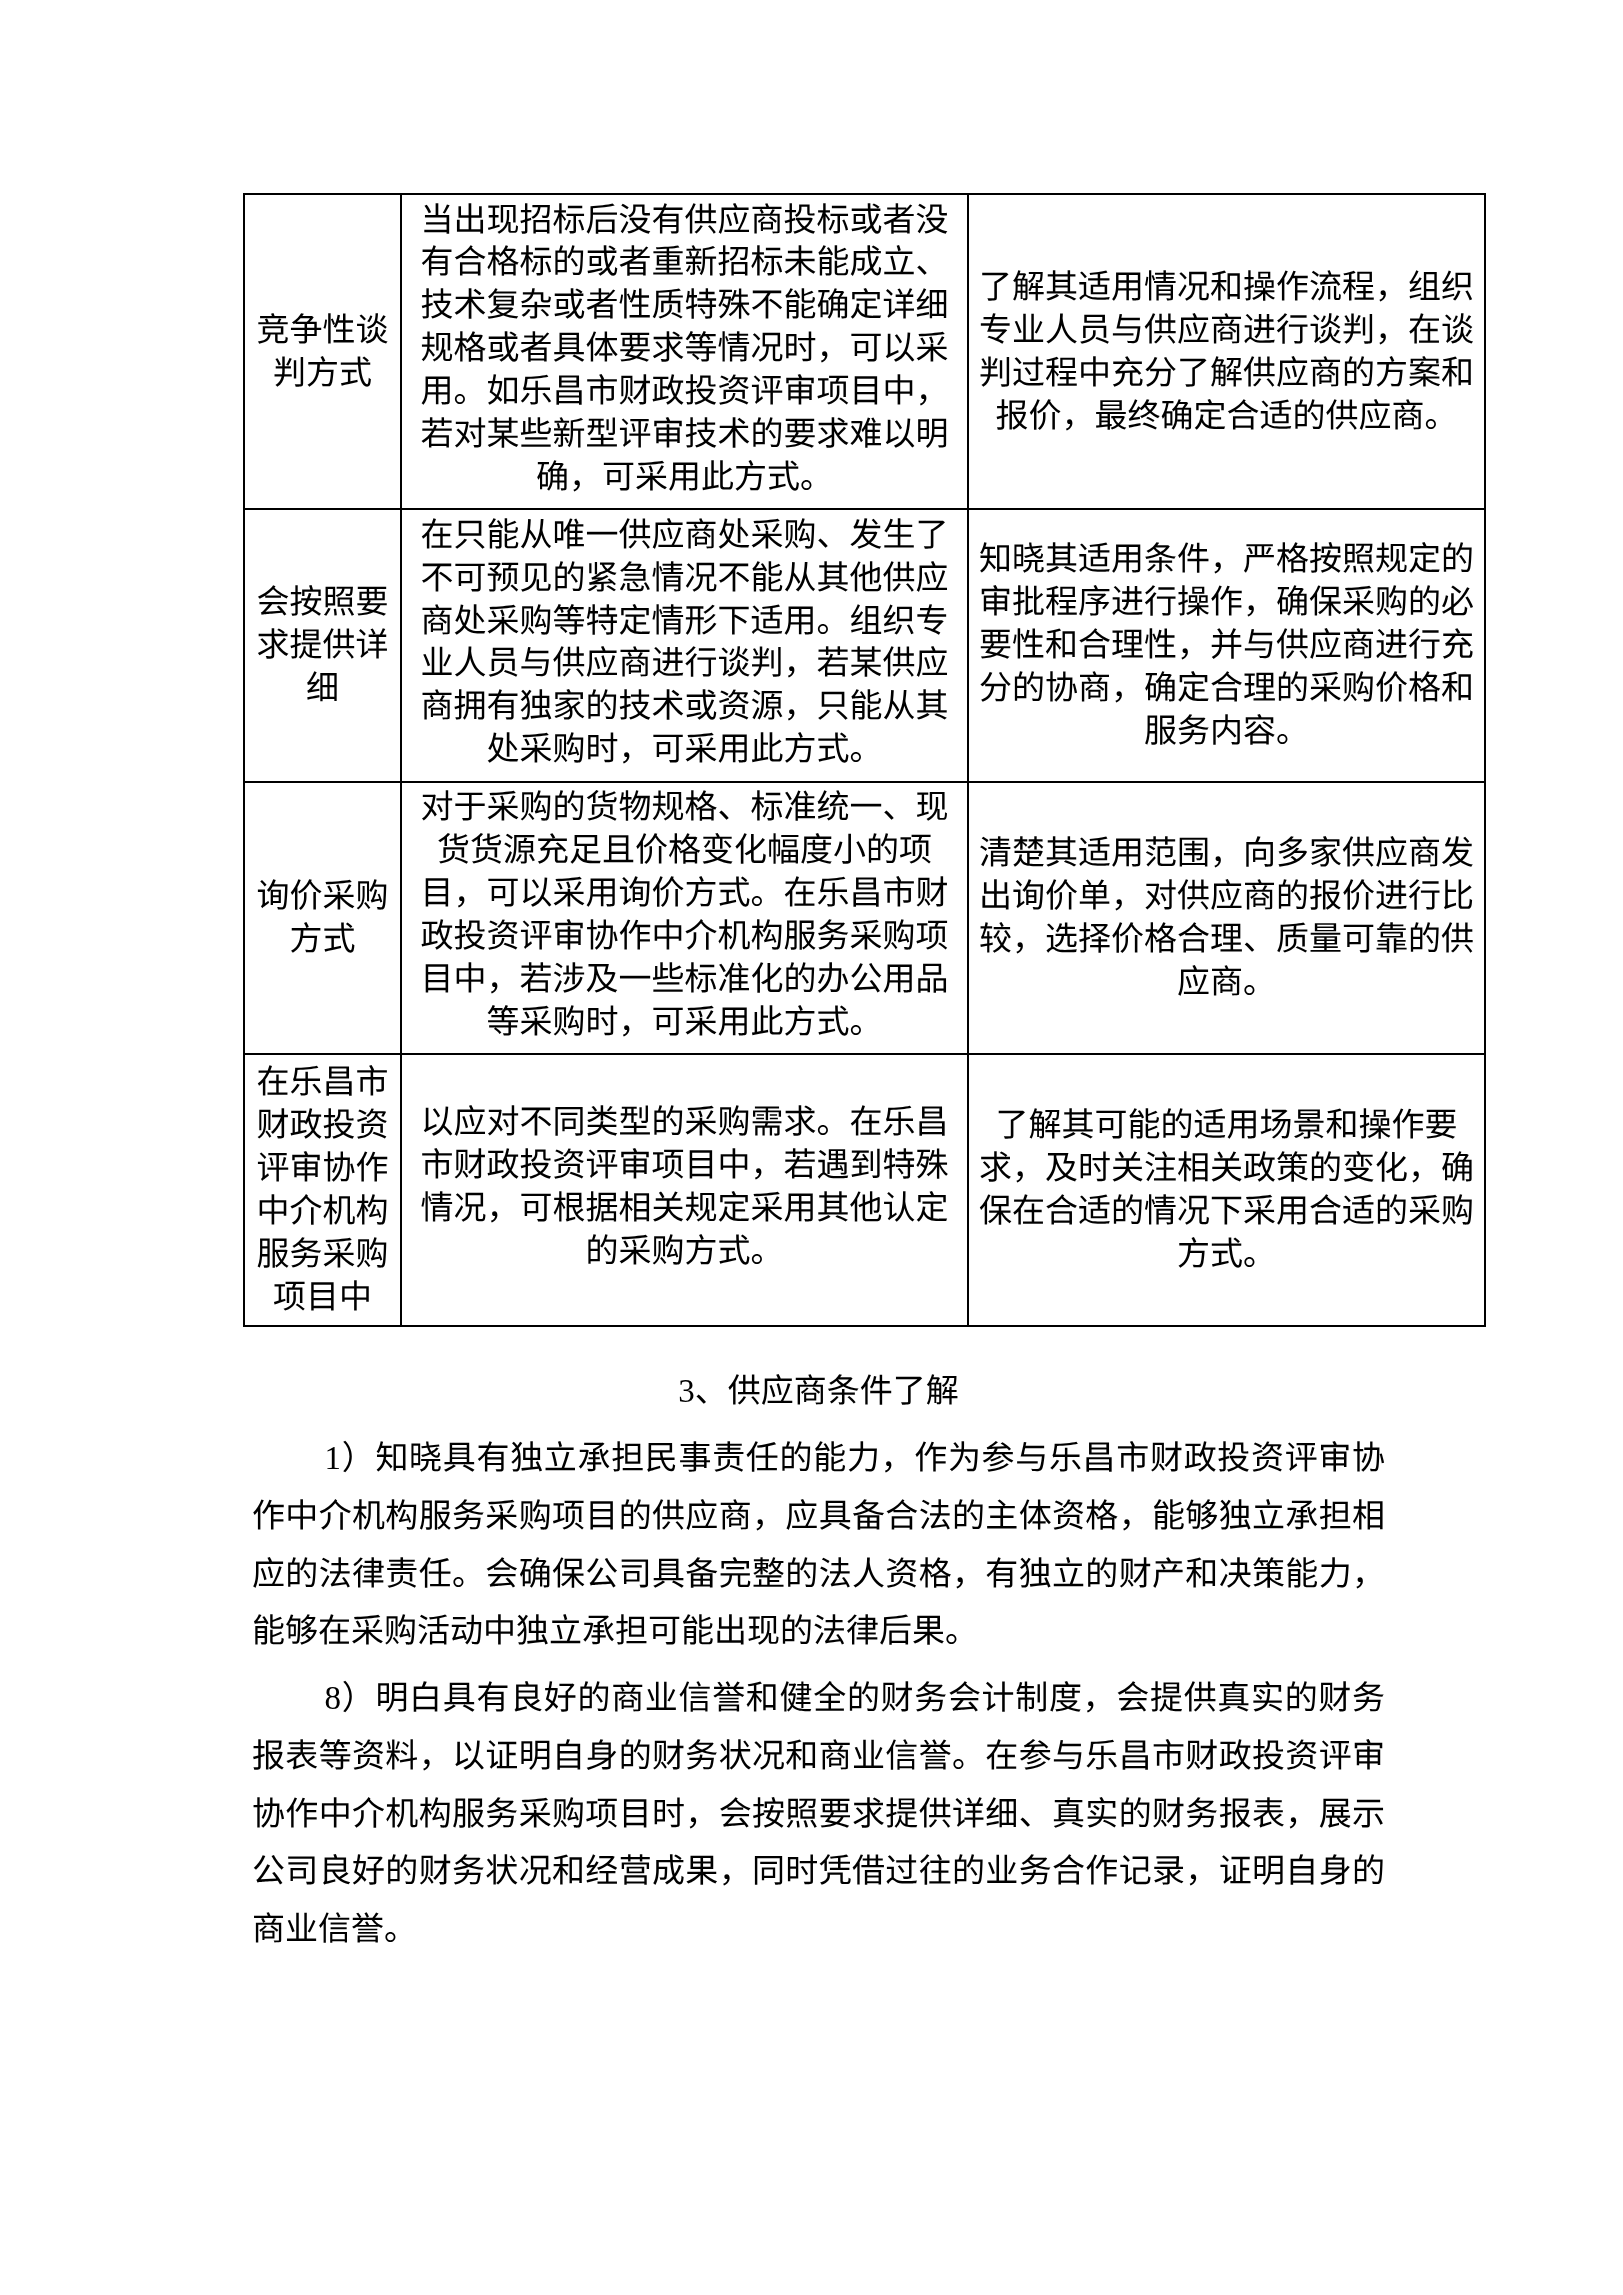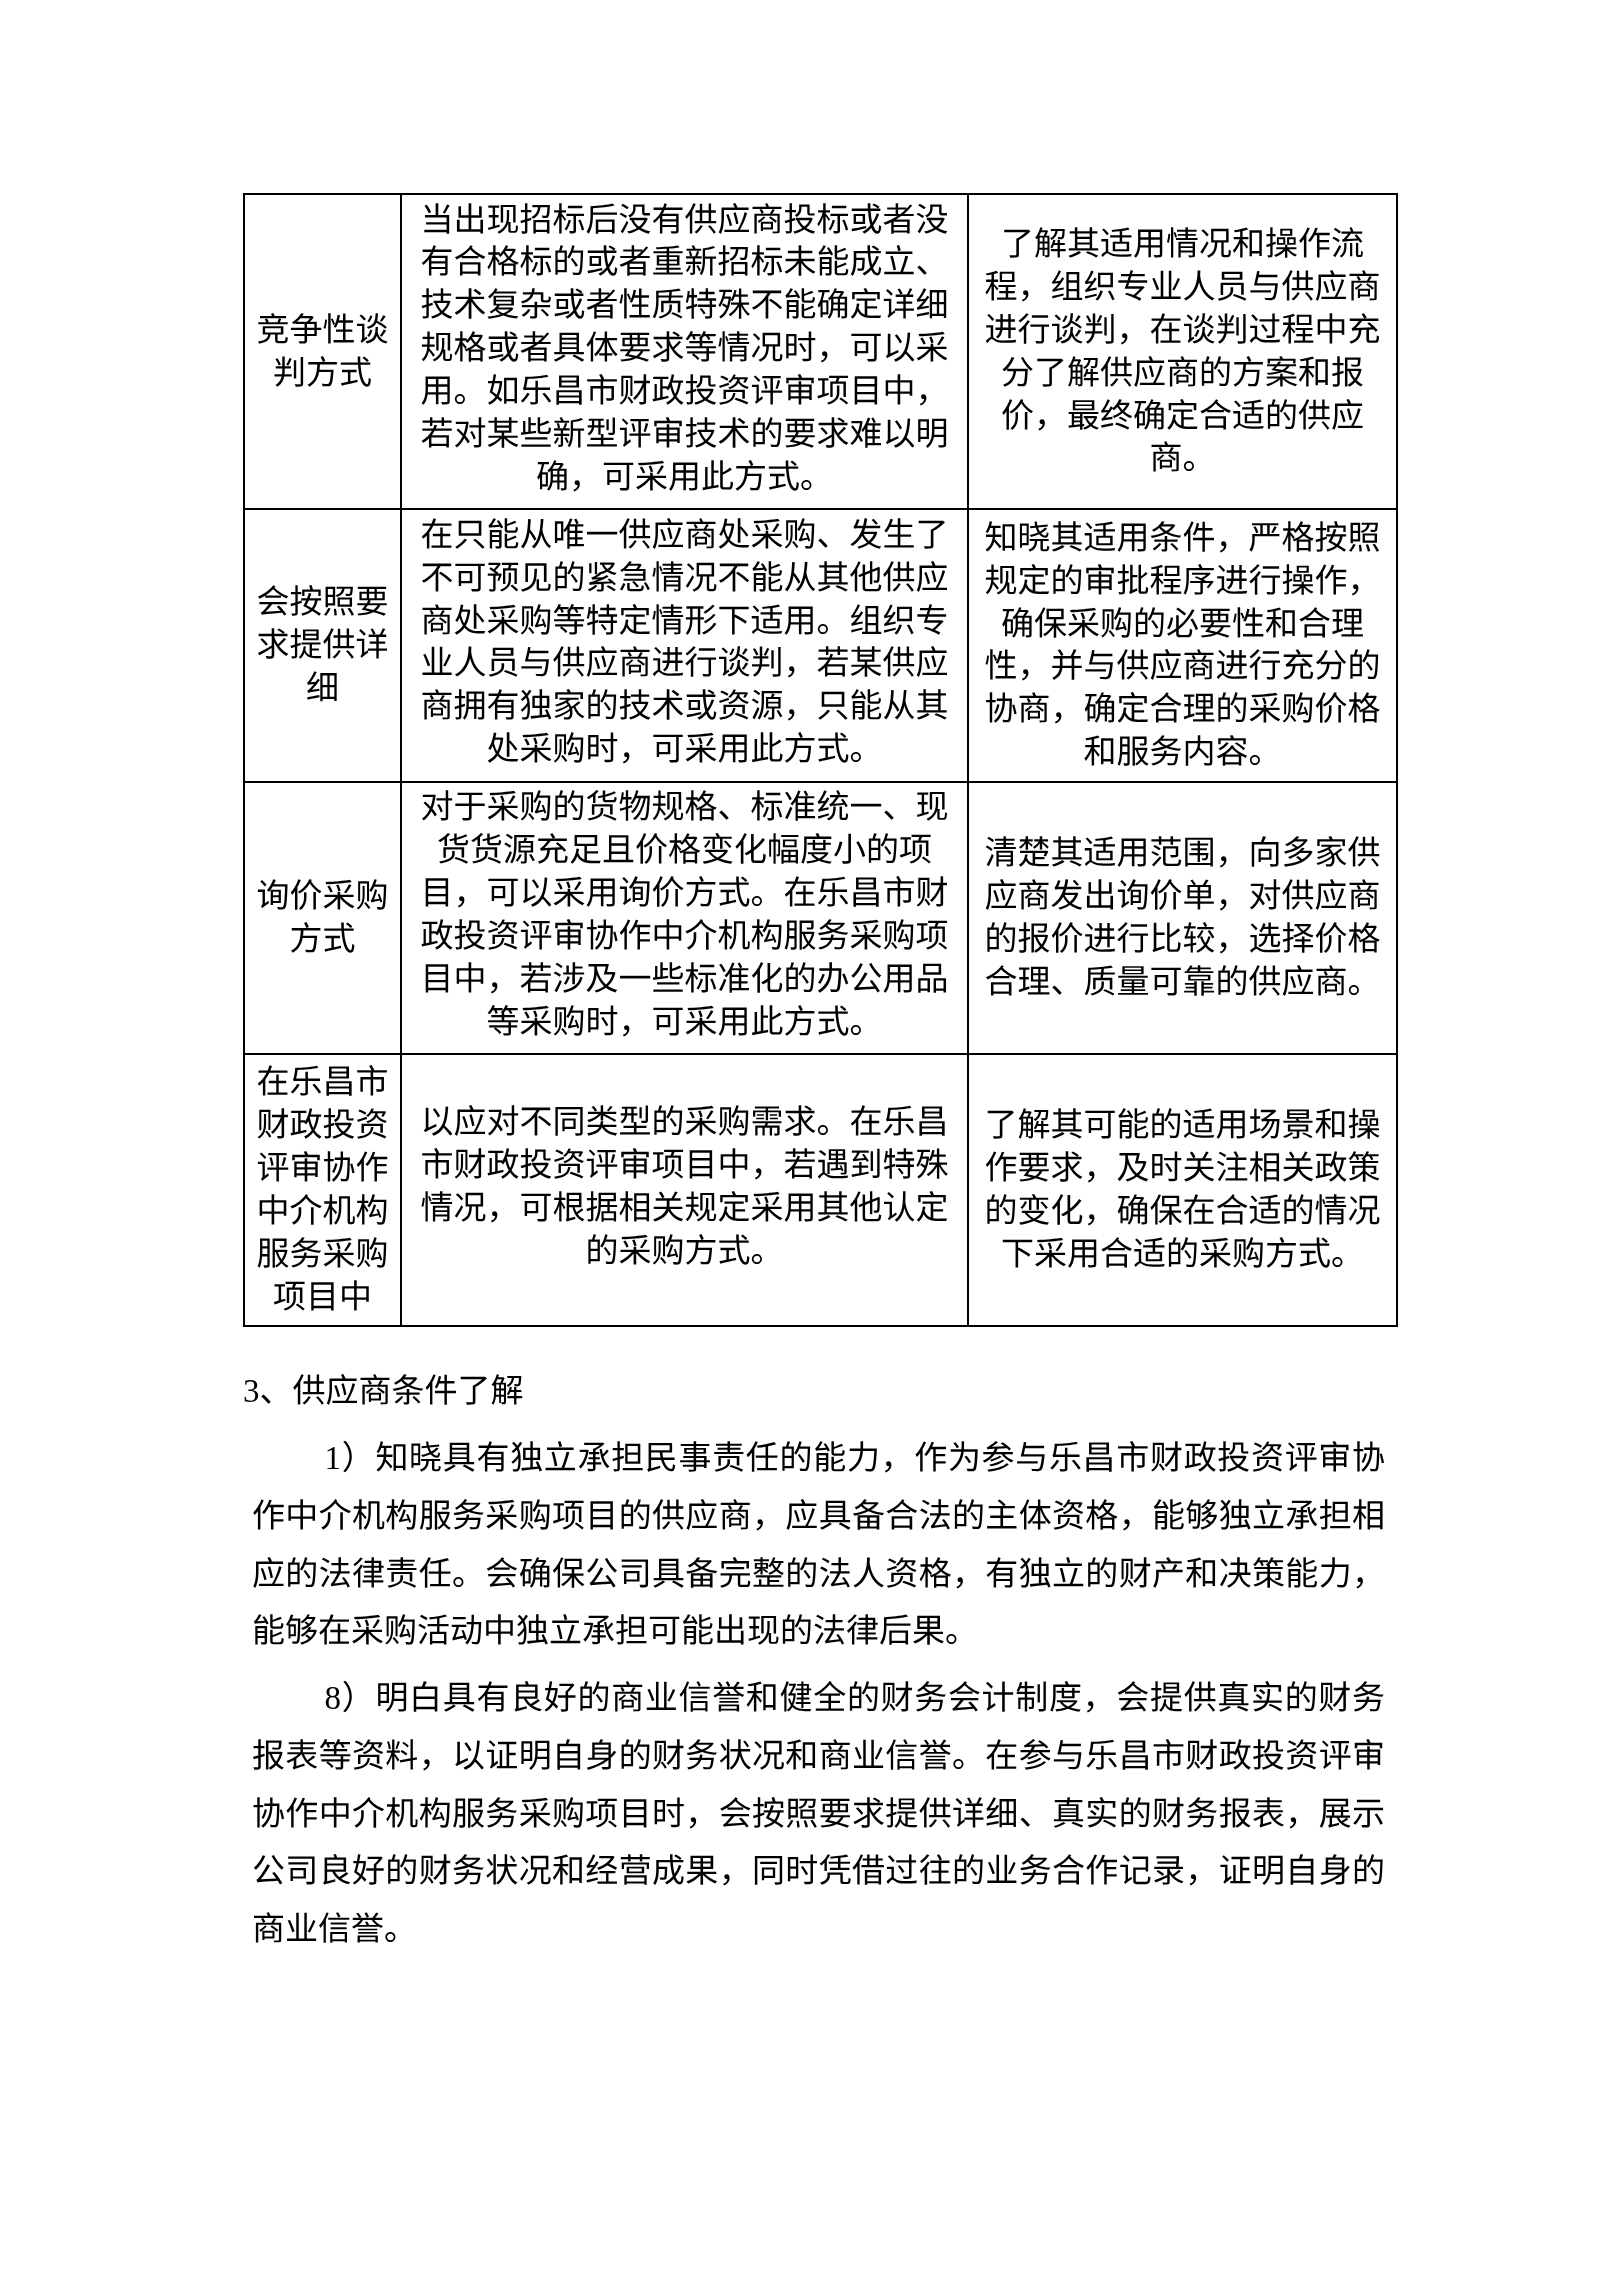--- a/index.html
+++ b/index.html
@@ -36,29 +36,29 @@
     width: 157px;
     text-align: center;
   }
   td.cell-scenario {
     width: 567px;
     text-align: justify;
     text-align-last: center;
     font-family: Liberation Mono, monospace;
   }
   td.cell-response {
-    width: 429px;
+    width: 517px;
     text-align: justify;
     text-align-last: center;
   }
   .section-heading {
     margin-top: 36px;
     font-size: 33px;
     line-height: 1.75;
-    text-align: left;
+    text-align: center;
   }
   .body-paragraph {
     margin: 9px;
     font-size: 33px;
     line-height: 1.75;
     text-align: justify;
     text-indent: 2.2em;
   }
 </style>
 </head>

